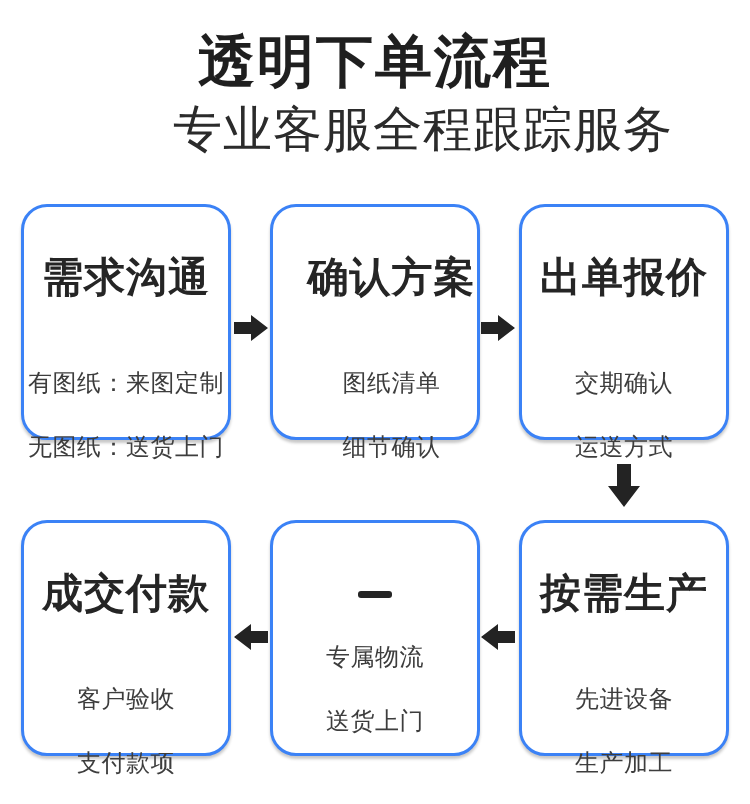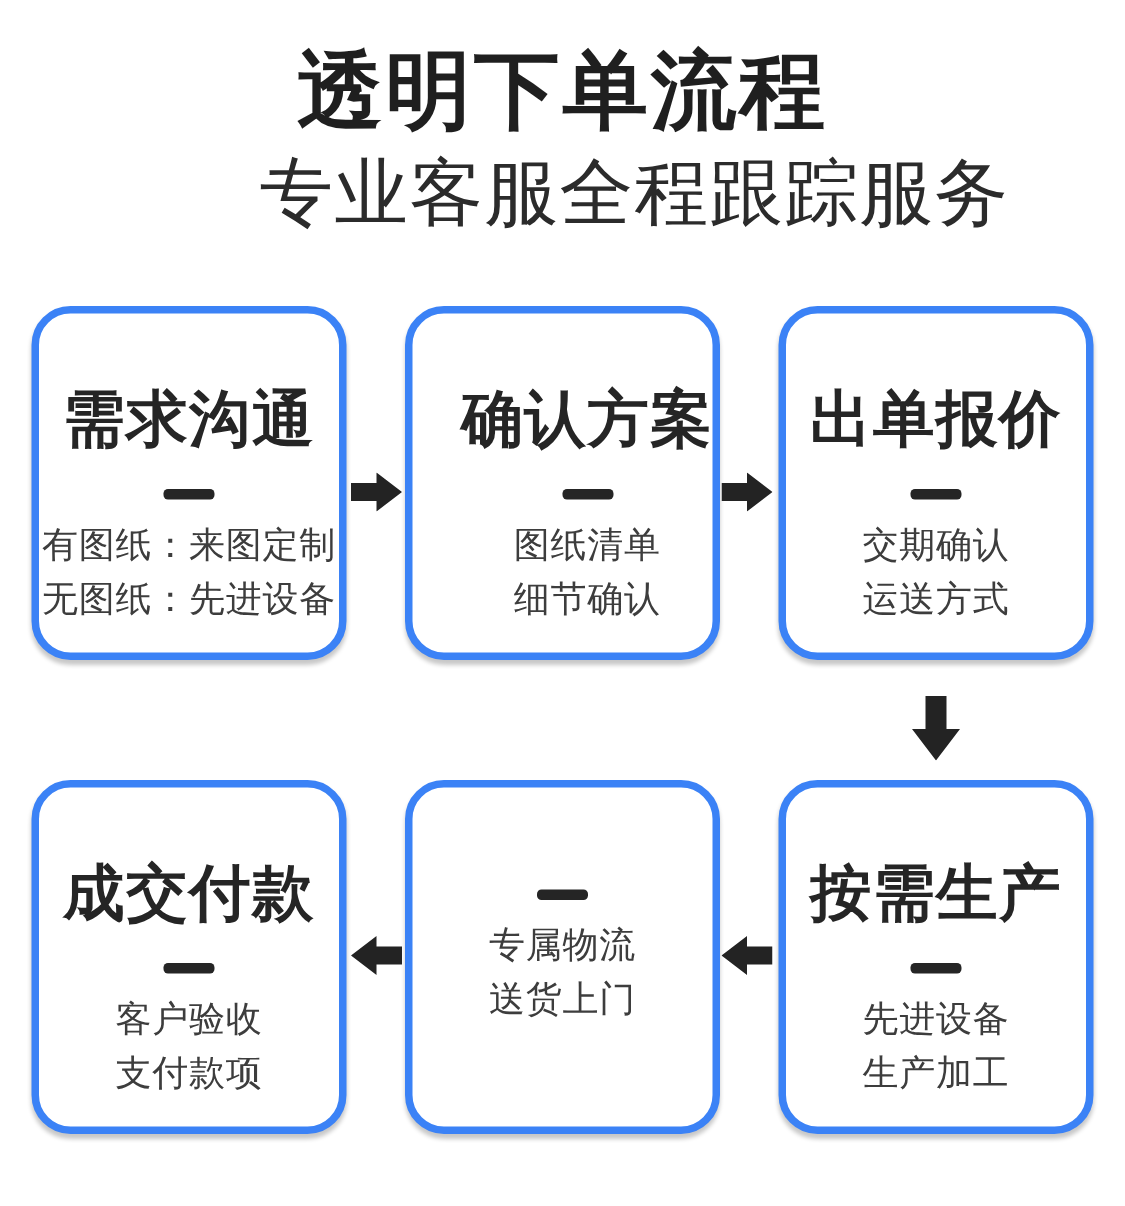--- a/index.html
+++ b/index.html
@@ -41,21 +41,21 @@
     letter-spacing: 1px;
     color: #2b2b2b;
     padding-left: 48px;
   }
   .step-box {
     position: absolute;
     width: 210px;
     height: 236px;
     box-sizing: border-box;
     background: #ffffff;
-    border: 5px solid #3b82f6;
+    border: 3px solid #3b82f6;
     border-radius: 26px;
     box-shadow: 0 3px 3px rgba(0,0,0,0.22);
     display: flex;
     flex-direction: column;
     align-items: center;
     padding-top: 46px;
   }
   .pos-r1c1 { left: 21px;  top: 204px; }
   .pos-r1c2 { left: 270px; top: 204px; padding-left: 33px; }
   .pos-r1c3 { left: 519px; top: 204px; }
@@ -76,20 +76,21 @@
     border-radius: 3px;
     background: #252525;
     margin: 22px 0 13px 0;
   }
   .step-line {
     font-size: 24px;
     line-height: 36px;
     letter-spacing: 0.5px;
     color: #3d3d3d;
     white-space: nowrap;
+    margin-top: 28px;
   }
   .arrow {
     position: absolute;
     line-height: 0;
   }
   .arrow svg { display: block; }
   .arrow path { fill: #232323; }
   .pos-ar1 { left: 234px; top: 315px; }
   .pos-ar2 { left: 481px; top: 315px; }
   .pos-ad  { left: 606px; top: 464px; }
@@ -101,21 +102,21 @@
 
 <div class="page">
 
   <h1 class="title">透明下单流程</h1>
   <h2 class="subtitle">专业客服全程跟踪服务</h2>
 
   <div class="step-box pos-r1c1">
     <div class="step-title">需求沟通</div>
     <div class="dash"></div>
     <div class="step-line">有图纸：来图定制</div>
-    <div class="step-line">无图纸：先进设备</div>
+    <div class="step-line">无图纸：送货上门</div>
   </div>
 
   <div class="step-box pos-r1c2">
     <div class="step-title">确认方案</div>
     <div class="dash"></div>
     <div class="step-line">图纸清单</div>
     <div class="step-line">细节确认</div>
   </div>
 
   <div class="step-box pos-r1c3">

